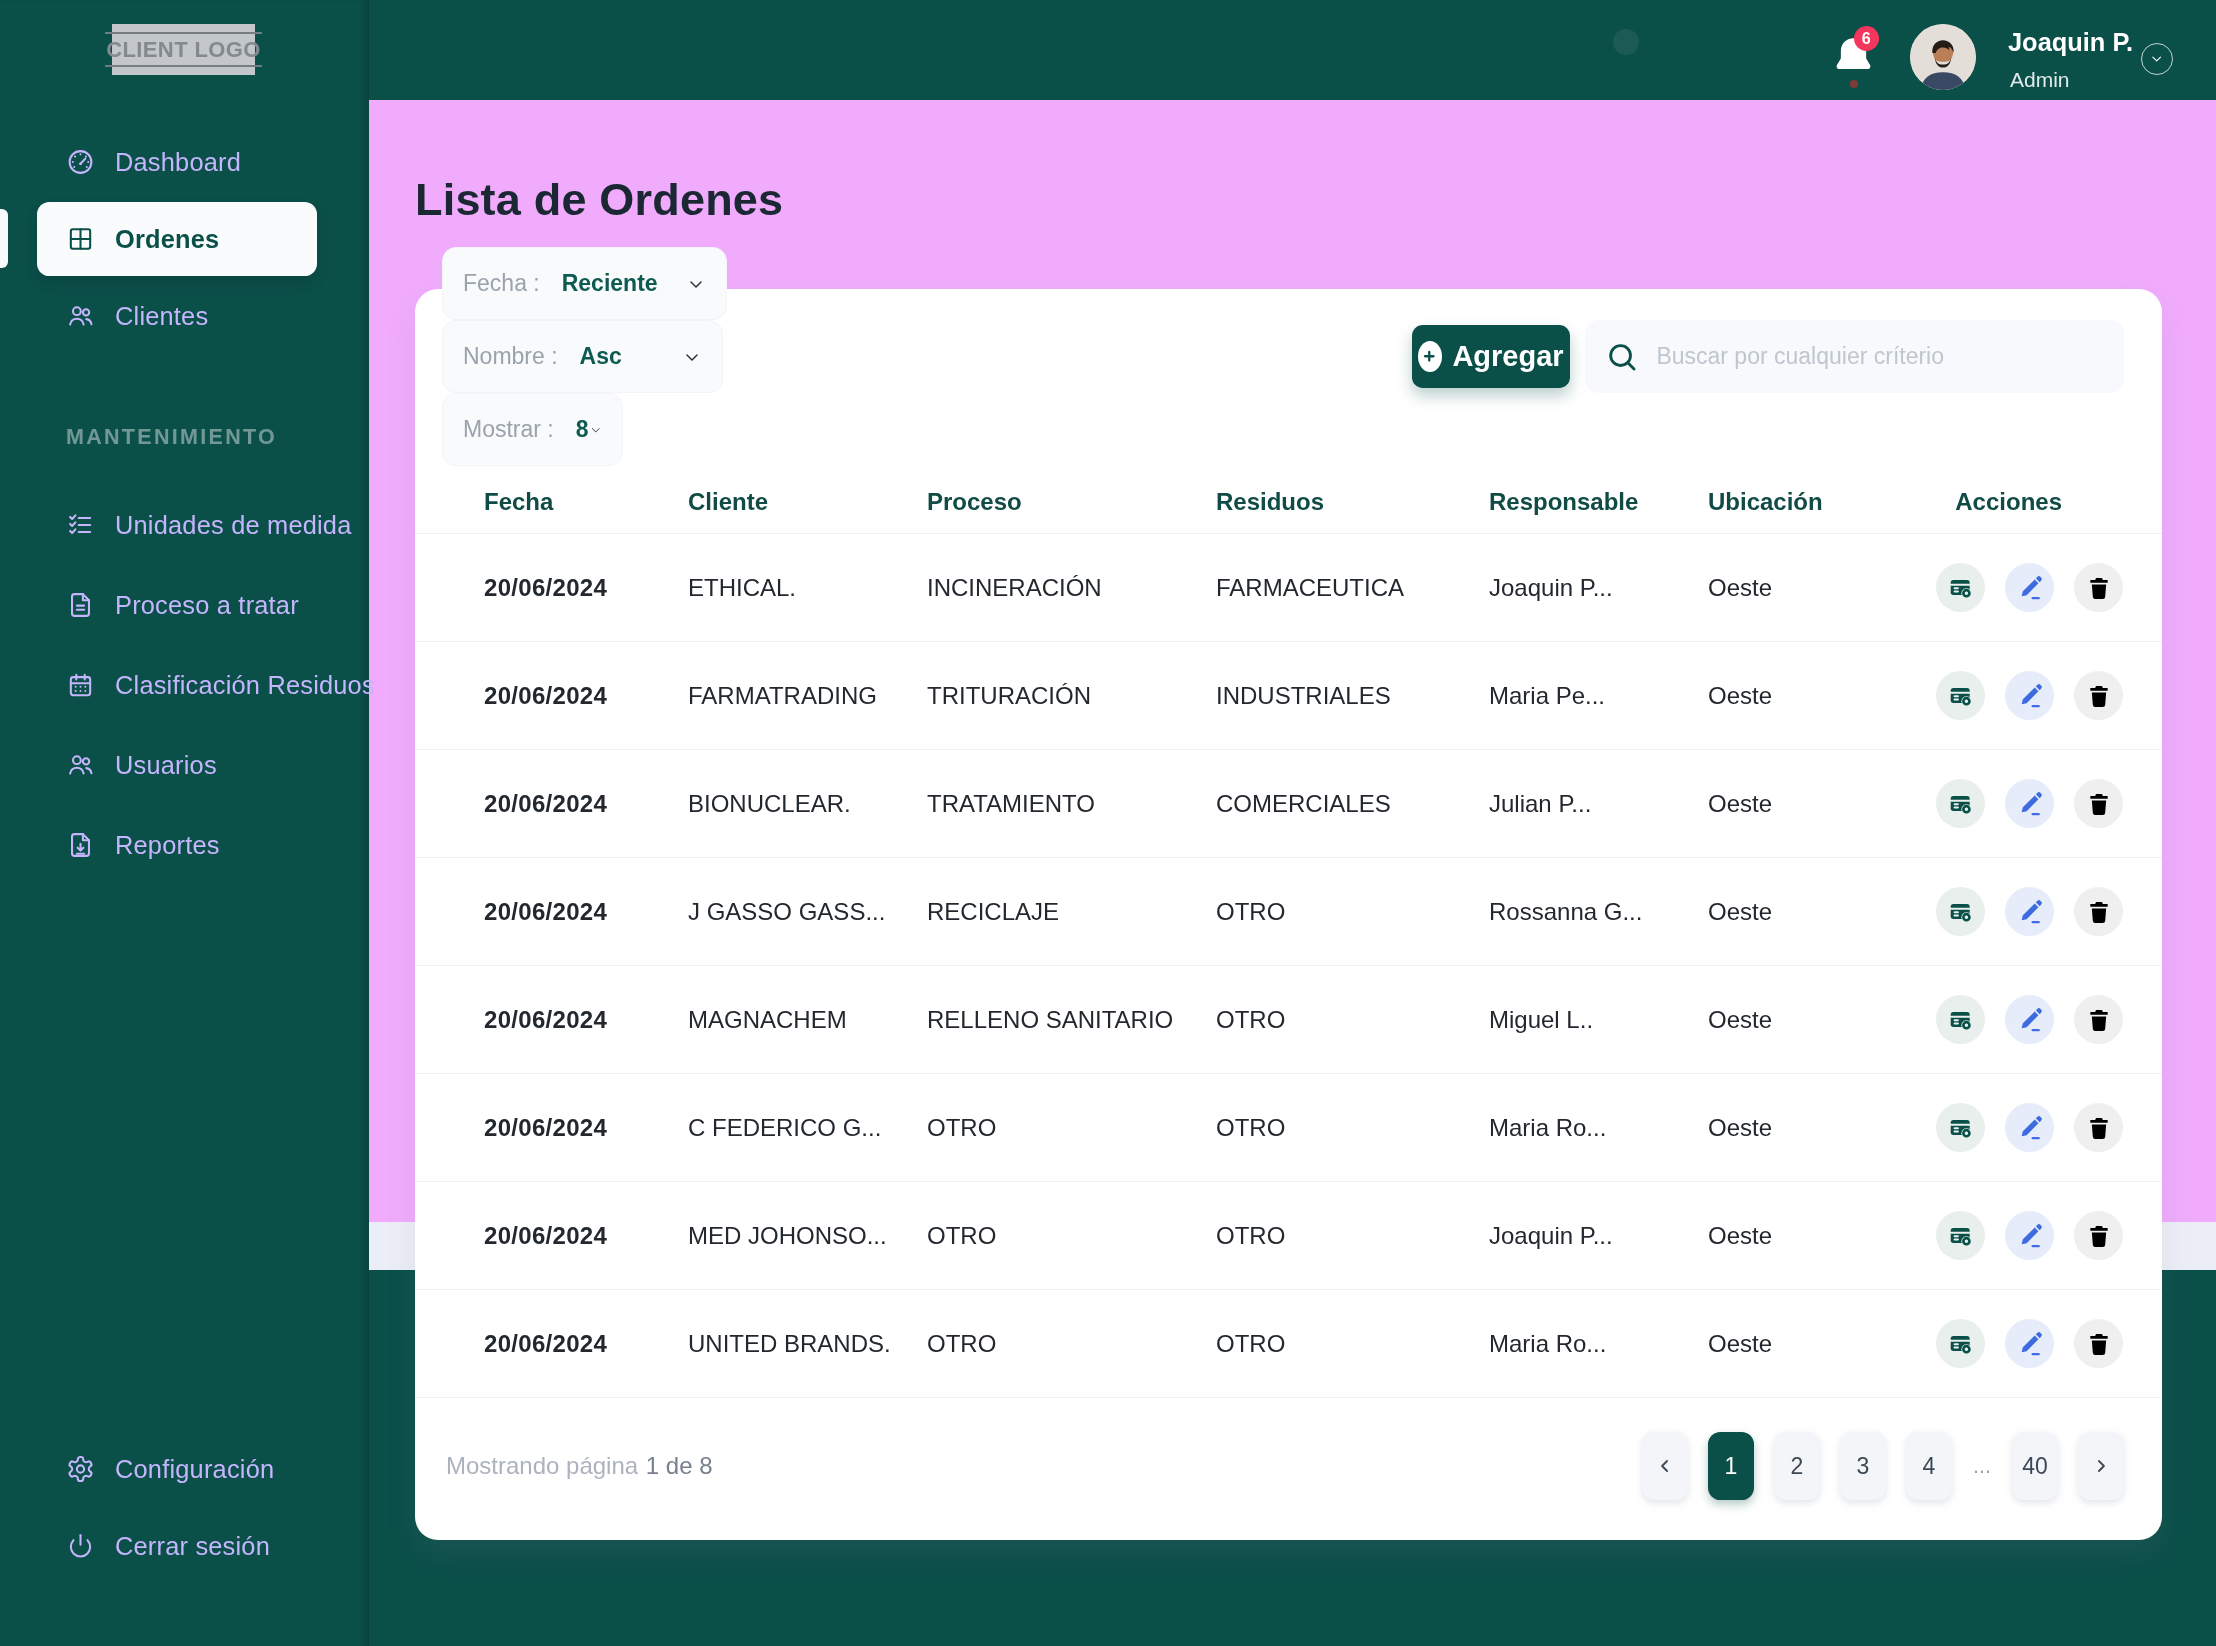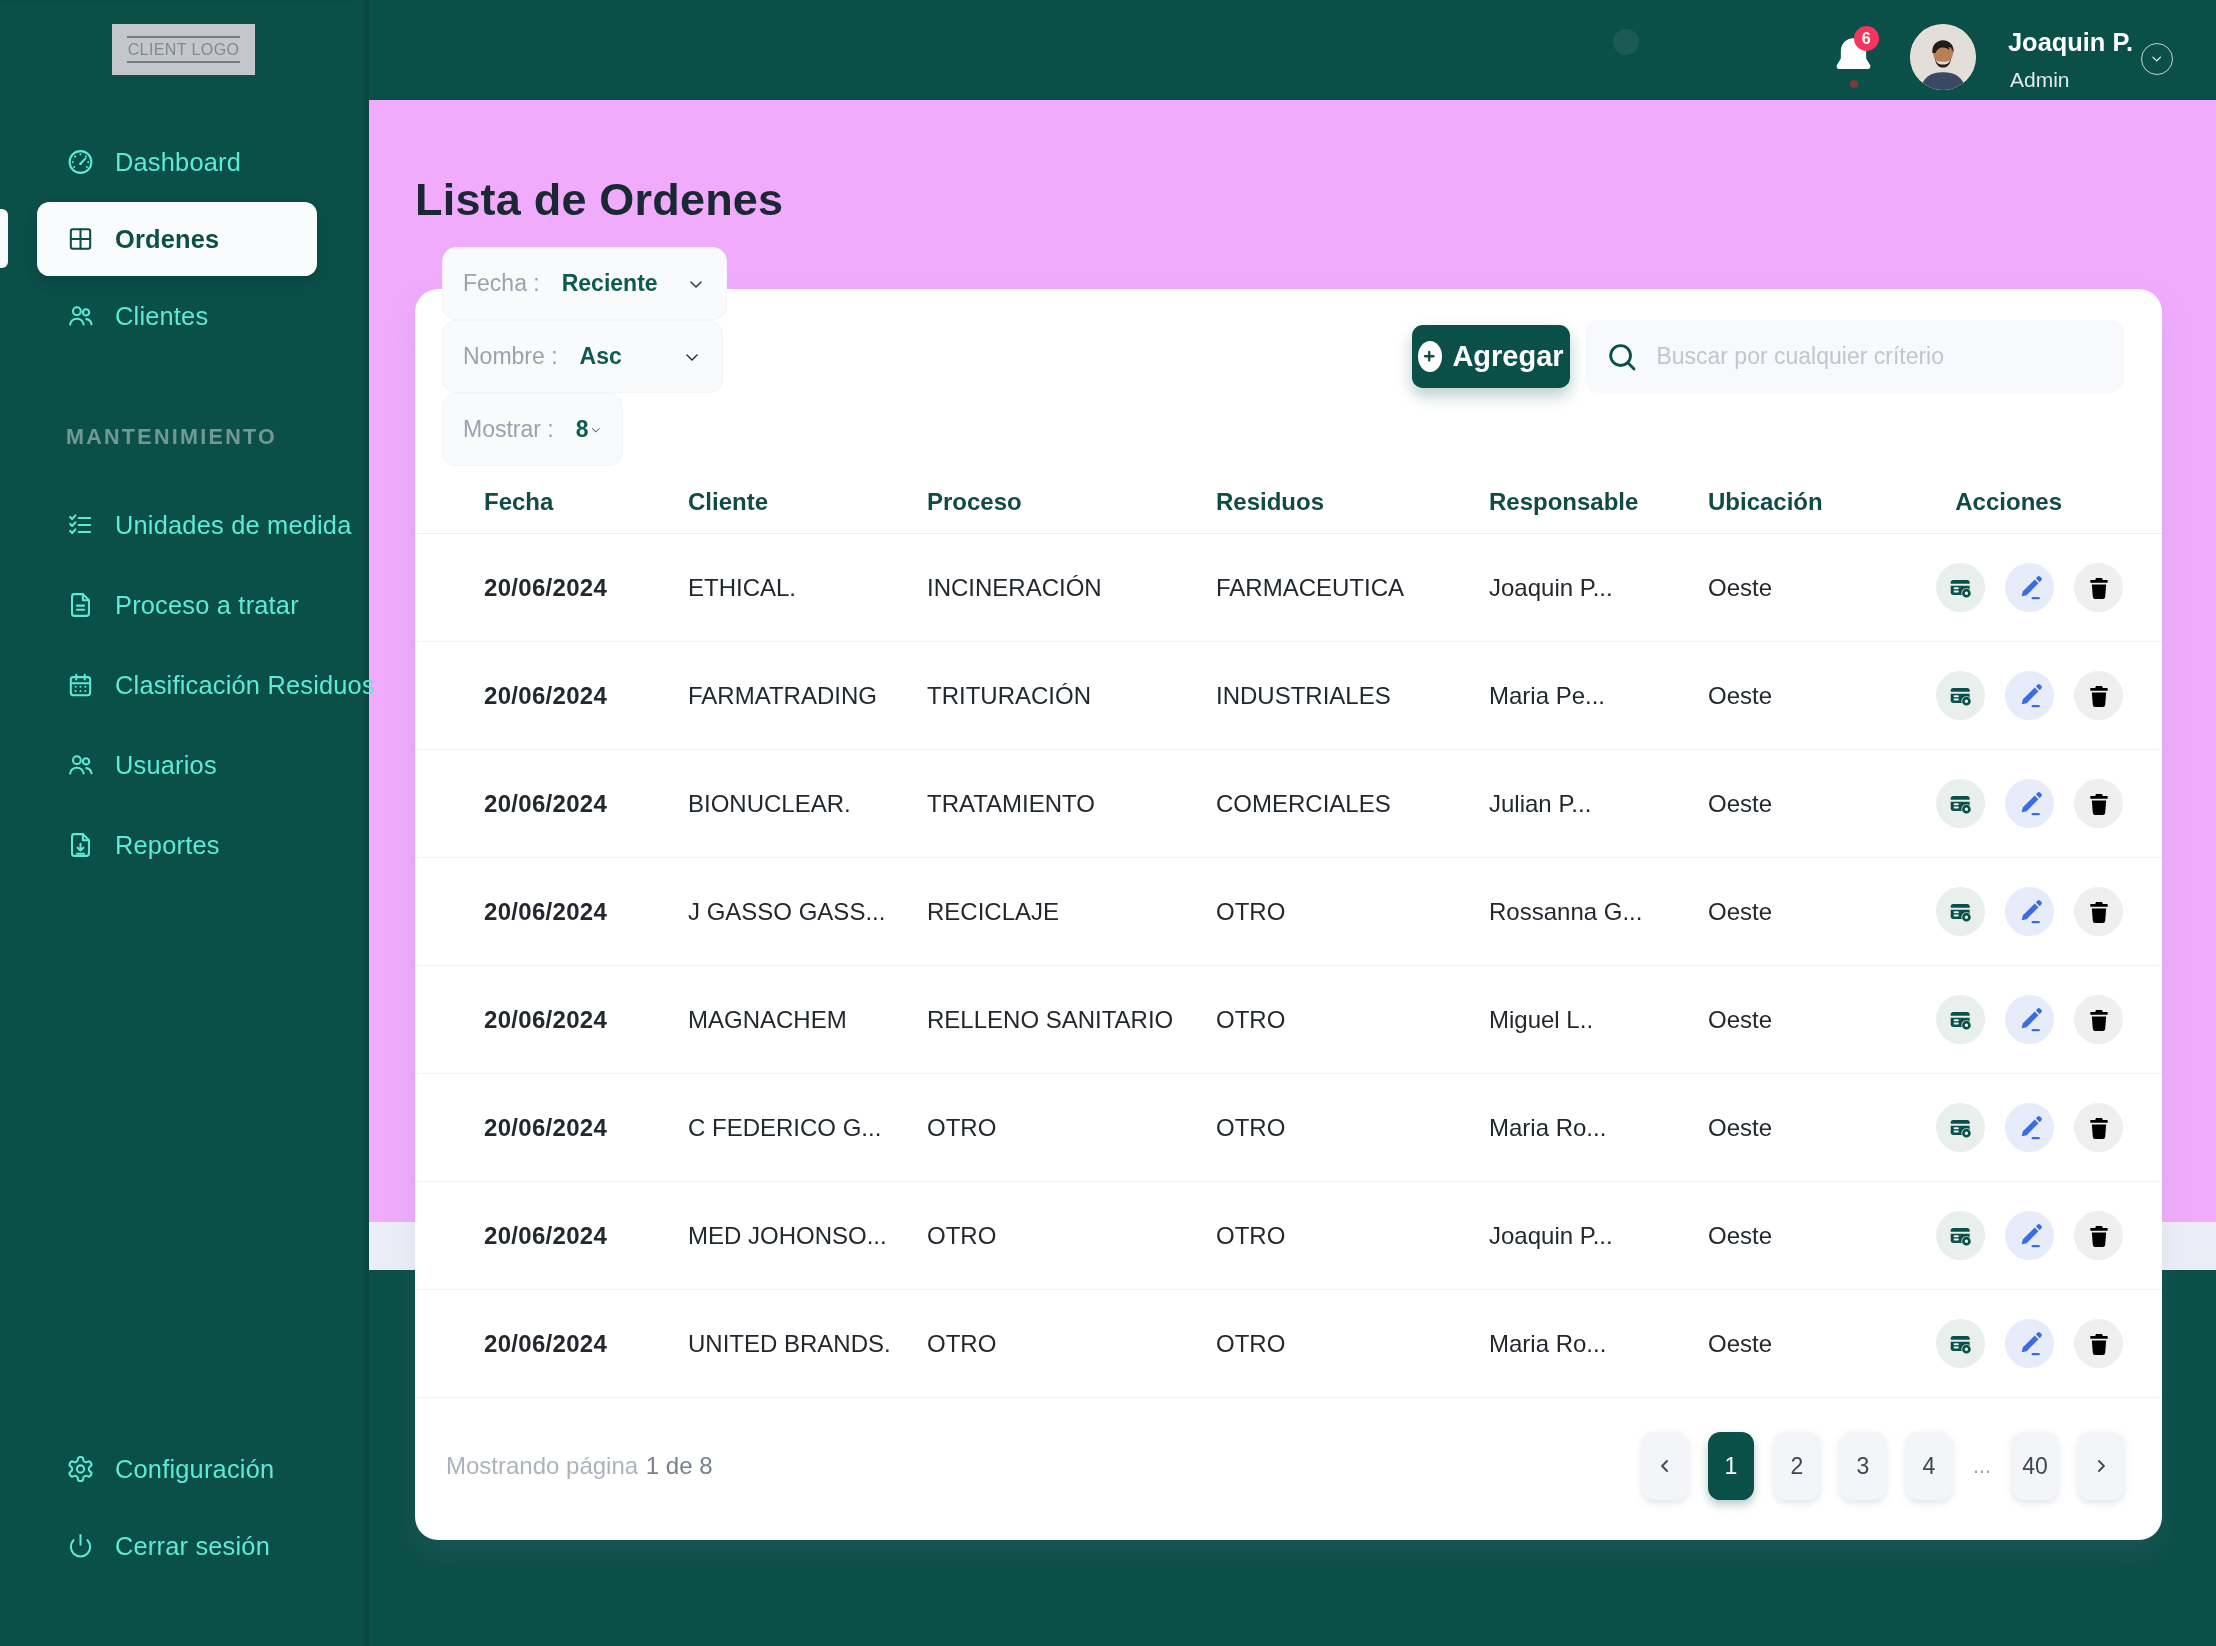--- a/index.html
+++ b/index.html
@@ -4,26 +4,26 @@
 <style>
   html,body{margin:0;padding:0}
   body{width:2216px;height:1647px;position:relative;overflow:hidden;
        background:#0B4F49;font-family:"Liberation Sans","DejaVu Sans",sans-serif;}
   svg{display:block}
   .ico svg{width:100%;height:100%;fill:none;stroke:currentColor;stroke-width:1.7;stroke-linecap:round;stroke-linejoin:round}
 
   
   .sidebar{position:absolute;left:0;top:0;width:369px;height:1647px;background:#0B4F49;box-shadow:inset -7.7px 0 10.8px -7.7px rgba(0,0,0,.28)}
   .logo{position:absolute;left:112px;top:24px;width:143px;height:51px;background:#C3C7CC;display:flex;align-items:center;justify-content:center}
-  .logo-inner{border-top:2.3px solid #767C84;border-bottom:2.3px solid #767C84;padding:2.3px 0.8px;font-size:16px;font-weight:400;color:#84898F;letter-spacing:0.4px;white-space:nowrap}
+  .logo-inner{border-top:2.3px solid #767C84;border-bottom:2.3px solid #767C84;padding:2.3px 0.8px;font-size:22px;font-weight:700;color:#84898F;letter-spacing:0.4px;white-space:nowrap}
   .nav{position:absolute;left:0;right:0}
   #nav-main{top:123px}
   #nav-maint{top:485px}
   #nav-footer{top:1430px}
-  .nav-item{position:relative;height:77px;color:#5eead4;cursor:pointer}
+  .nav-item{position:relative;height:77px;color:#c4b5fd;cursor:pointer}
   #nav-maint .nav-item{height:80px}
   .nav-item .ico{position:absolute;left:66px;top:50%;transform:translateY(-50%);width:29px;height:29px;z-index:2}
   .nav-item .lbl{position:absolute;left:115px;top:50%;transform:translateY(-50%);font-size:25.4px;letter-spacing:0.2px;z-index:2;white-space:nowrap}
   .nav-item.active{color:#0B4F49}
   .nav-item.active::before{content:"";position:absolute;left:37px;right:52px;top:1.5px;bottom:1.5px;background:#FAFBFC;border-radius:12.3px;box-shadow:0 6.2px 12.3px rgba(5,40,36,.20)}
   .nav-item.active::after{content:"";position:absolute;left:0;top:9.2px;bottom:9.2px;width:7.7px;background:#FAFBFC;border-radius:0 6.2px 6.2px 0}
   .nav-item.active .lbl{font-weight:700}
   .section-label{position:absolute;left:66px;top:425px;font-size:21.5px;font-weight:700;letter-spacing:2.3px;color:rgba(255,255,255,.42)}
 
   

